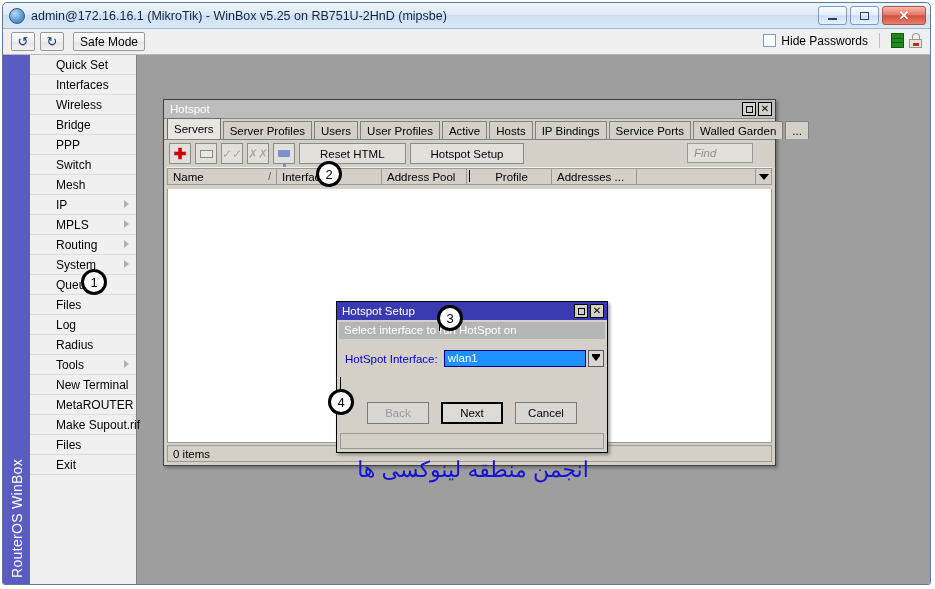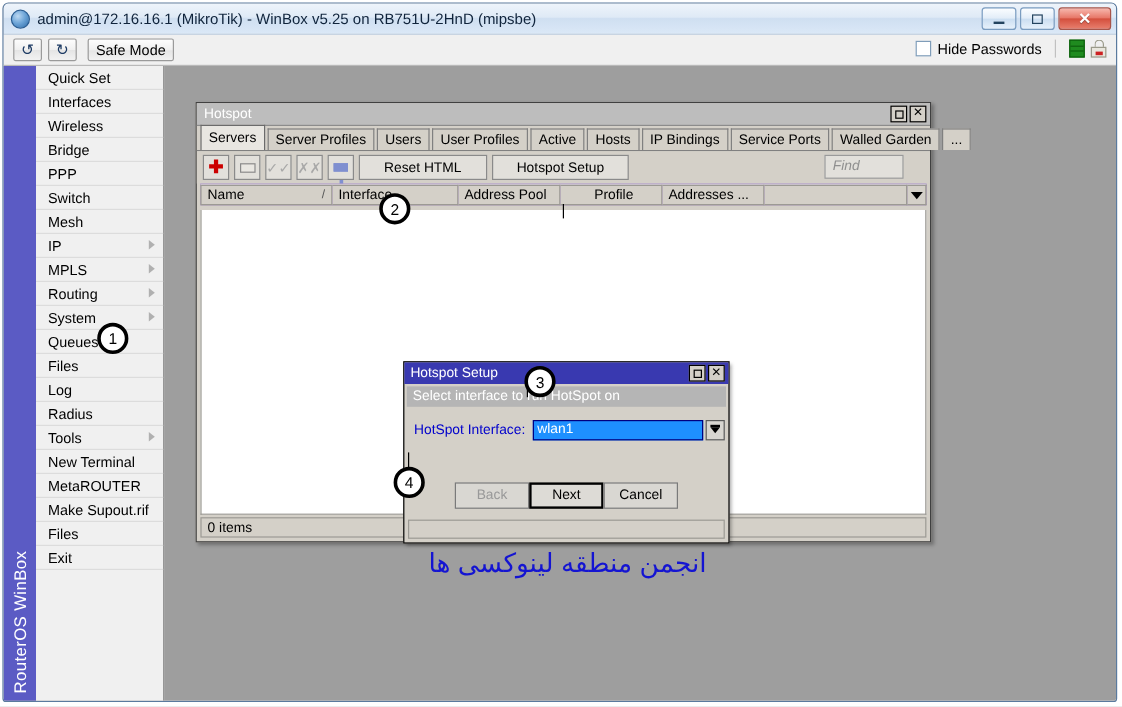--- a/index.html
+++ b/index.html
@@ -189,40 +189,40 @@
     left: 27px; top: 0;
     width: 107px; height: 100%;
     background: #f0f0f0;
     border-right: 1px solid #808080;
     box-sizing: border-box;
   }
   .side-item {
     position: relative;
     height: 20px;
     line-height: 20px;
-    padding-left: 10px;
+    padding-left: 26px;
     font-size: 12px;
     color: #000000;
     border-bottom: 1px solid #dcdcdc;
     box-sizing: border-box;
     white-space: nowrap;
   }
   .side-item .submenu-arrow {
     position: absolute;
     right: 7px; top: 5px;
     width: 0; height: 0;
     border-top: 4px solid transparent;
     border-bottom: 4px solid transparent;
     border-left: 5px solid #b0b0b0;
   }
 
   
   #hotspot-window {
     position: absolute;
-    left: 160px; top: 30px;
+    left: 160px; top: 44px;
     width: 613px; height: 367px;
     background: #d4d0c8;
     border: 1px solid #404040;
     box-shadow: 2px 2px 3px rgba(0,0,0,.3);
     box-sizing: border-box;
   }
   #hotspot-titlebar {
     position: relative;
     height: 19px;
     background: #bdbdbd;
@@ -461,20 +461,21 @@
   }
   .caret-small::before {
     content:""; position:absolute; left:-4px; top:-7px; width:8px; height:2px; background:#000;
   }
   #setup-buttons {
     position: absolute;
     left: 0; bottom: 28px;
     width: 100%;
     display: flex;
     justify-content: center;
+    gap: 12px;
   }
   .dlg-btn {
     width: 62px; height: 22px;
     border: 1px solid #7a7a7a;
     background: #d9d7d2;
     display: flex; align-items: center; justify-content: center;
     font-size: 11.5px;
     color: #000;
     box-sizing: border-box;
   }

